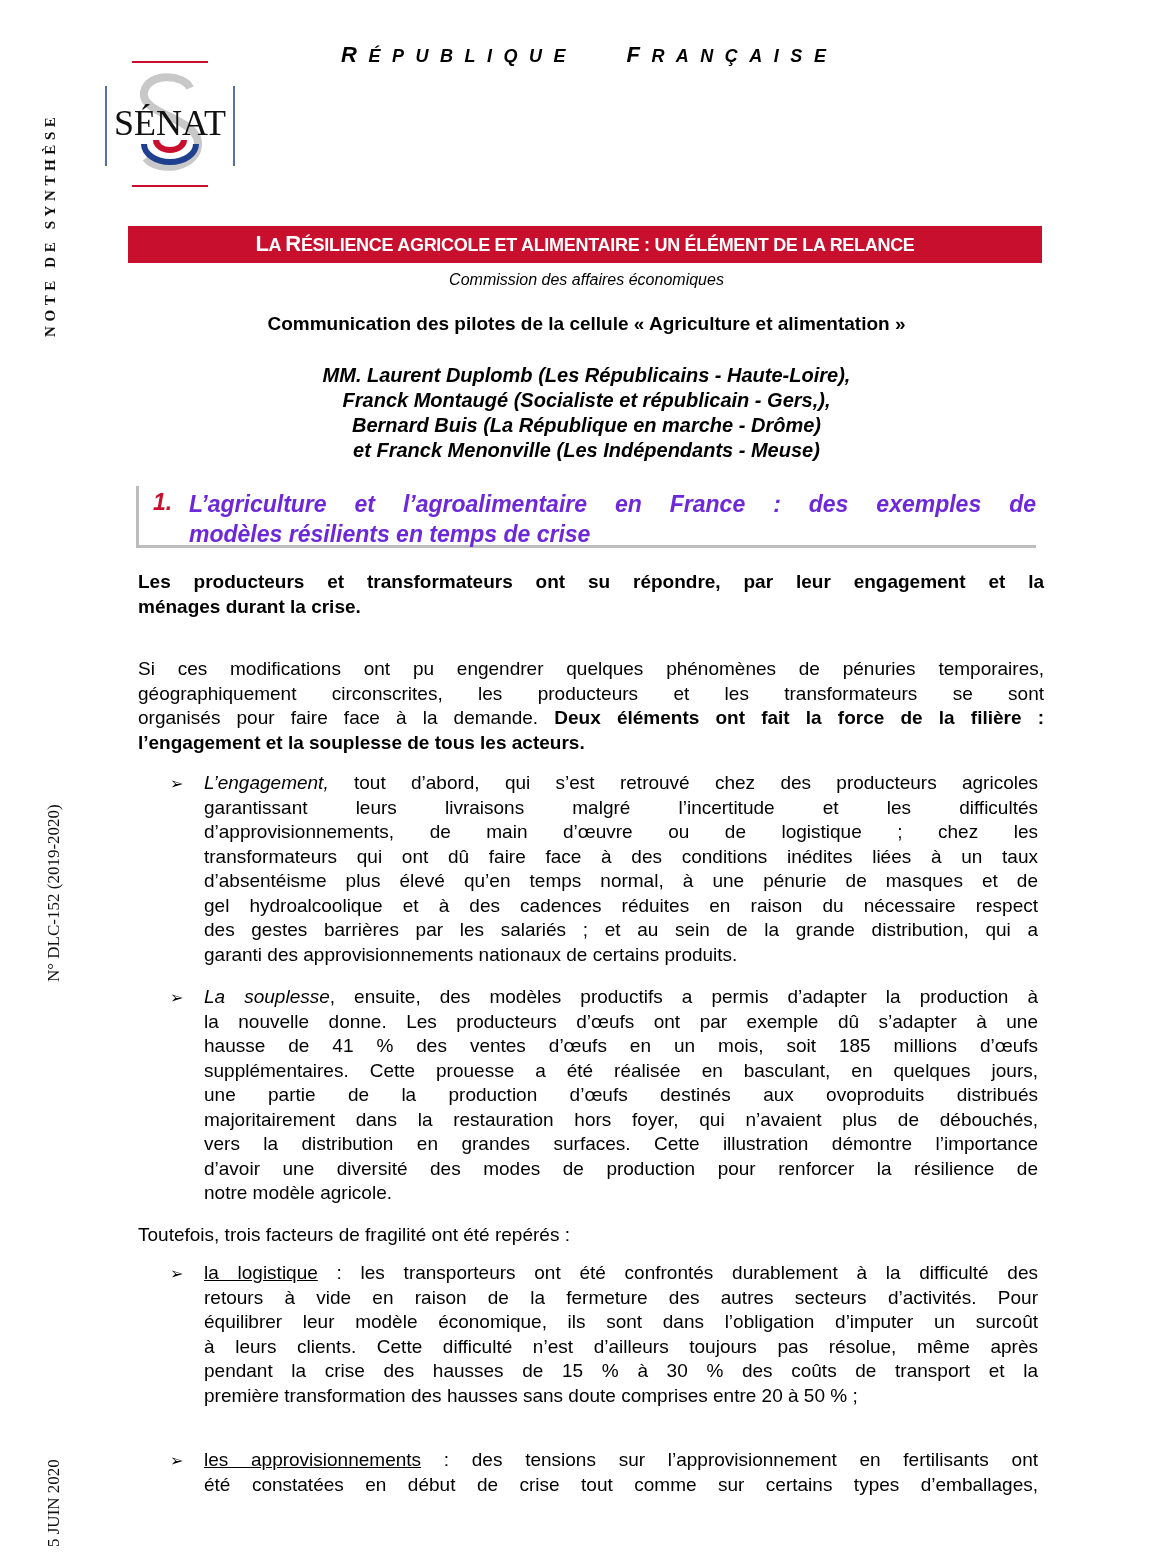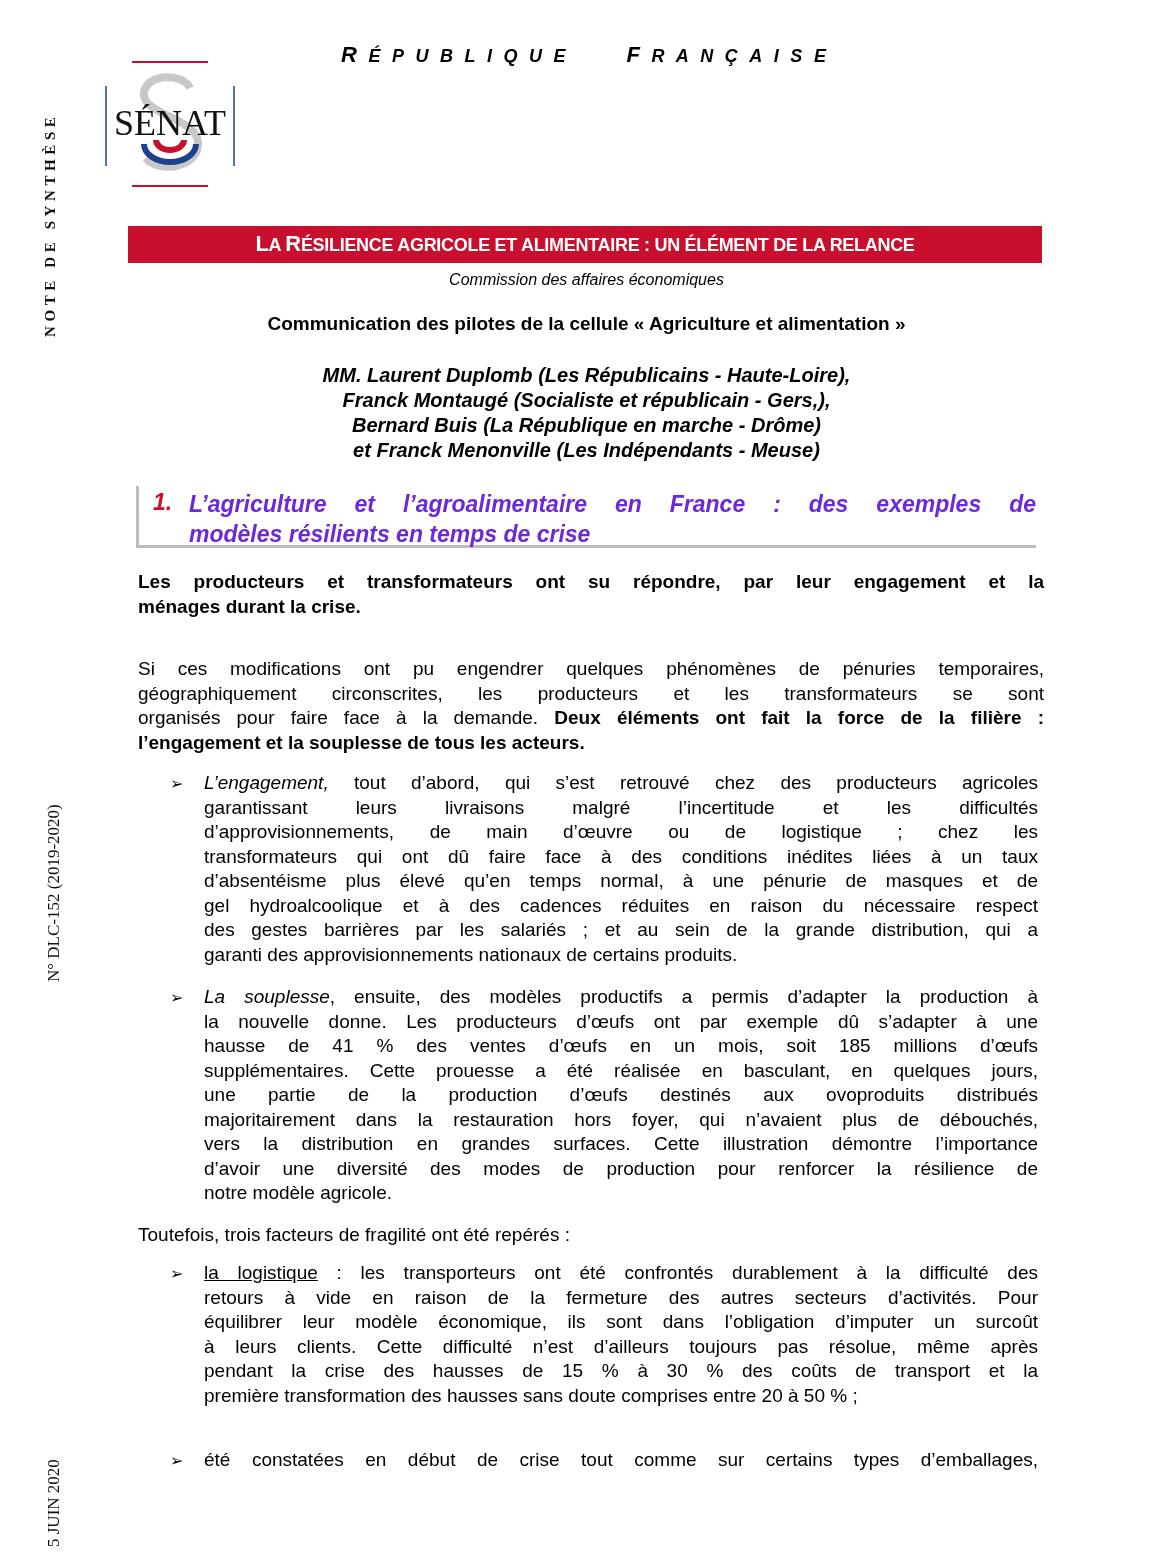--- a/index.html
+++ b/index.html
@@ -182,15 +182,16 @@
     <span class="jl">équilibrer leur modèle économique, ils sont dans l’obligation d’imputer un surcoût</span>
     <span class="jl">à leurs clients. Cette difficulté n’est d’ailleurs toujours pas résolue, même après</span>
     <span class="jl">pendant la crise des hausses de 15 % à 30 % des coûts de transport et la</span>
     <span class="jl last">première transformation des hausses sans doute comprises entre 20 à 50 % ;</span>
   </div>
 </div>
 
 <div class="bullet" style="top:1448px;">
   <span class="arrow">➢</span>
   <div class="content">
+    <span class="jl"><span class="ul">les approvisionnements</span><span> : des tensions sur l’approvisionnement en fertilisants ont</span></span>
     <span class="jl">été constatées en début de crise tout comme sur certains types d’emballages,</span>
   </div>
 </div>
 
 </body></html>

